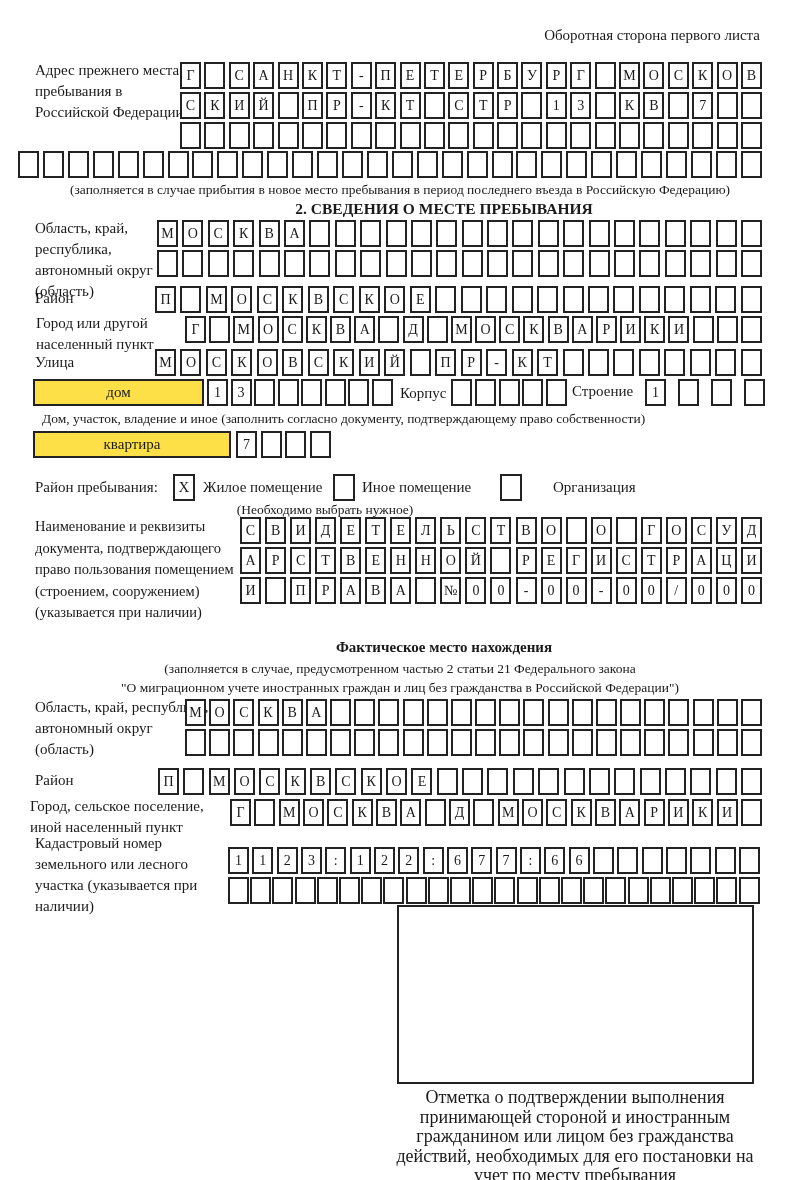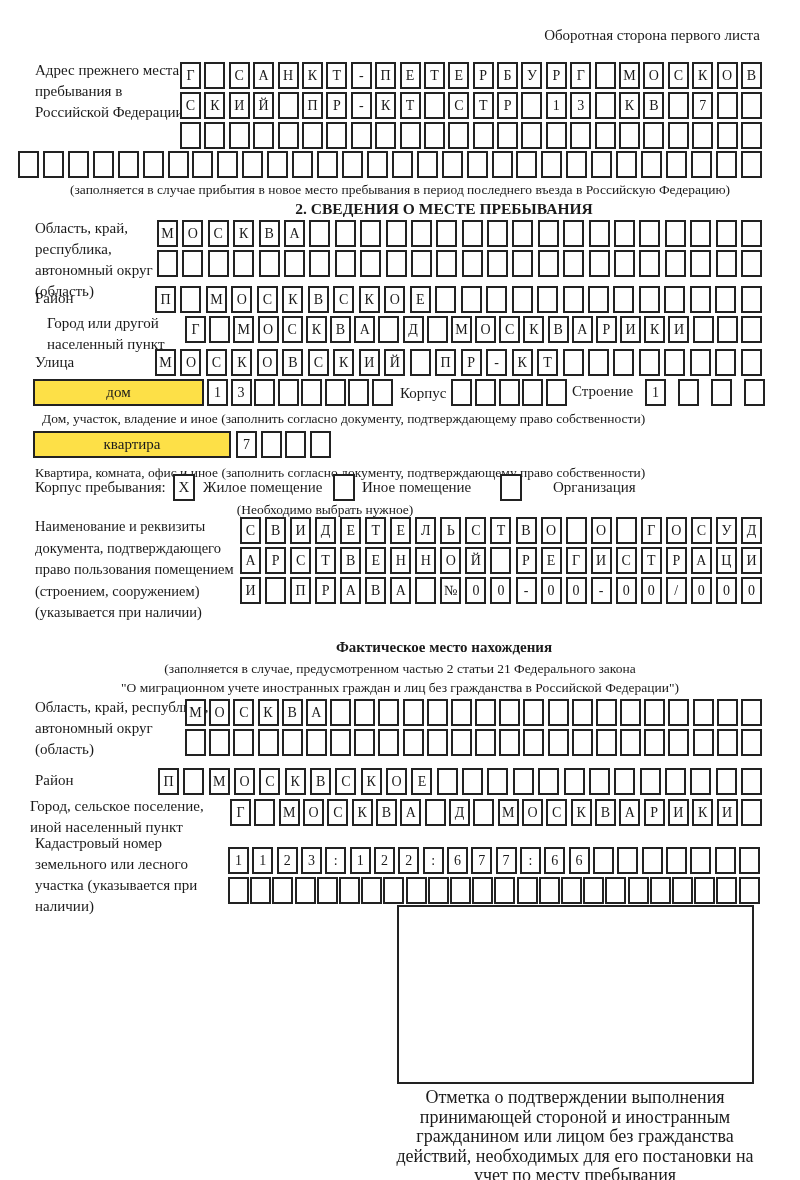--- a/index.html
+++ b/index.html
@@ -225,21 +225,21 @@
       <span class="cell"></span>
       <span class="cell"></span>
       <span class="cell"></span>
       <span class="cell"></span>
       <span class="cell"></span>
       <span class="cell"></span>
       <span class="cell"></span>
       <span class="cell"></span>
     </div>
 
-  <div class="abs label" style="left:47px;top:313px;width:150px">Город или другой населенный пункт</div>
+  <div class="abs label" style="left:36px;top:313px;width:150px">Город или другой населенный пункт</div>
   <div class="abs cells" style="left:185px;top:316px;width:577px">
       <span class="cell">Г</span>
       <span class="cell"></span>
       <span class="cell">М</span>
       <span class="cell">О</span>
       <span class="cell">С</span>
       <span class="cell">К</span>
       <span class="cell">В</span>
       <span class="cell">А</span>
       <span class="cell"></span>
@@ -316,23 +316,22 @@
     </div>
   <div class="abs small" style="left:42px;top:409px;width:760px">Дом, участок, владение и иное (заполнить согласно документу, подтверждающему право собственности)</div>
 
   <div class="abs longbox" style="left:33px;top:431px;width:194px">квартира</div>
   <div class="abs cells" style="left:236px;top:431px;width:95px">
       <span class="cell">7</span>
       <span class="cell"></span>
       <span class="cell"></span>
       <span class="cell"></span>
     </div>
-  <div class="abs small" style="left:35px;top:463px;width:760px">Квартира, комната, офис и иное (заполнить согласно документу, подтверждающему право собственности)</div>
-
-  <div class="abs label" style="left:35px;top:477px">Корпус пребывания:</div>
+
+  <div class="abs label" style="left:35px;top:477px">Район пребывания:</div>
   <div class="abs checkbox" style="left:173px;top:474px">X</div>
   <div class="abs label" style="left:203px;top:477px">Жилое помещение</div>
   <div class="abs checkbox" style="left:333px;top:474px"></div>
   <div class="abs label" style="left:362px;top:477px">Иное помещение</div>
   <div class="abs checkbox" style="left:500px;top:474px"></div>
   <div class="abs label" style="left:553px;top:477px">Организация</div>
   <div class="abs small center" style="left:180px;top:500px;width:290px">(Необходимо выбрать нужное)</div>
 
   <div class="abs label" style="left:35px;top:516px;width:205px;font-size:14.5px;line-height:21.5px">Наименование и реквизиты документа, подтверждающего право пользования помещением (строением, сооружением) (указывается при наличии)</div>
   <div class="abs cells" style="left:240px;top:517px;width:522px">

